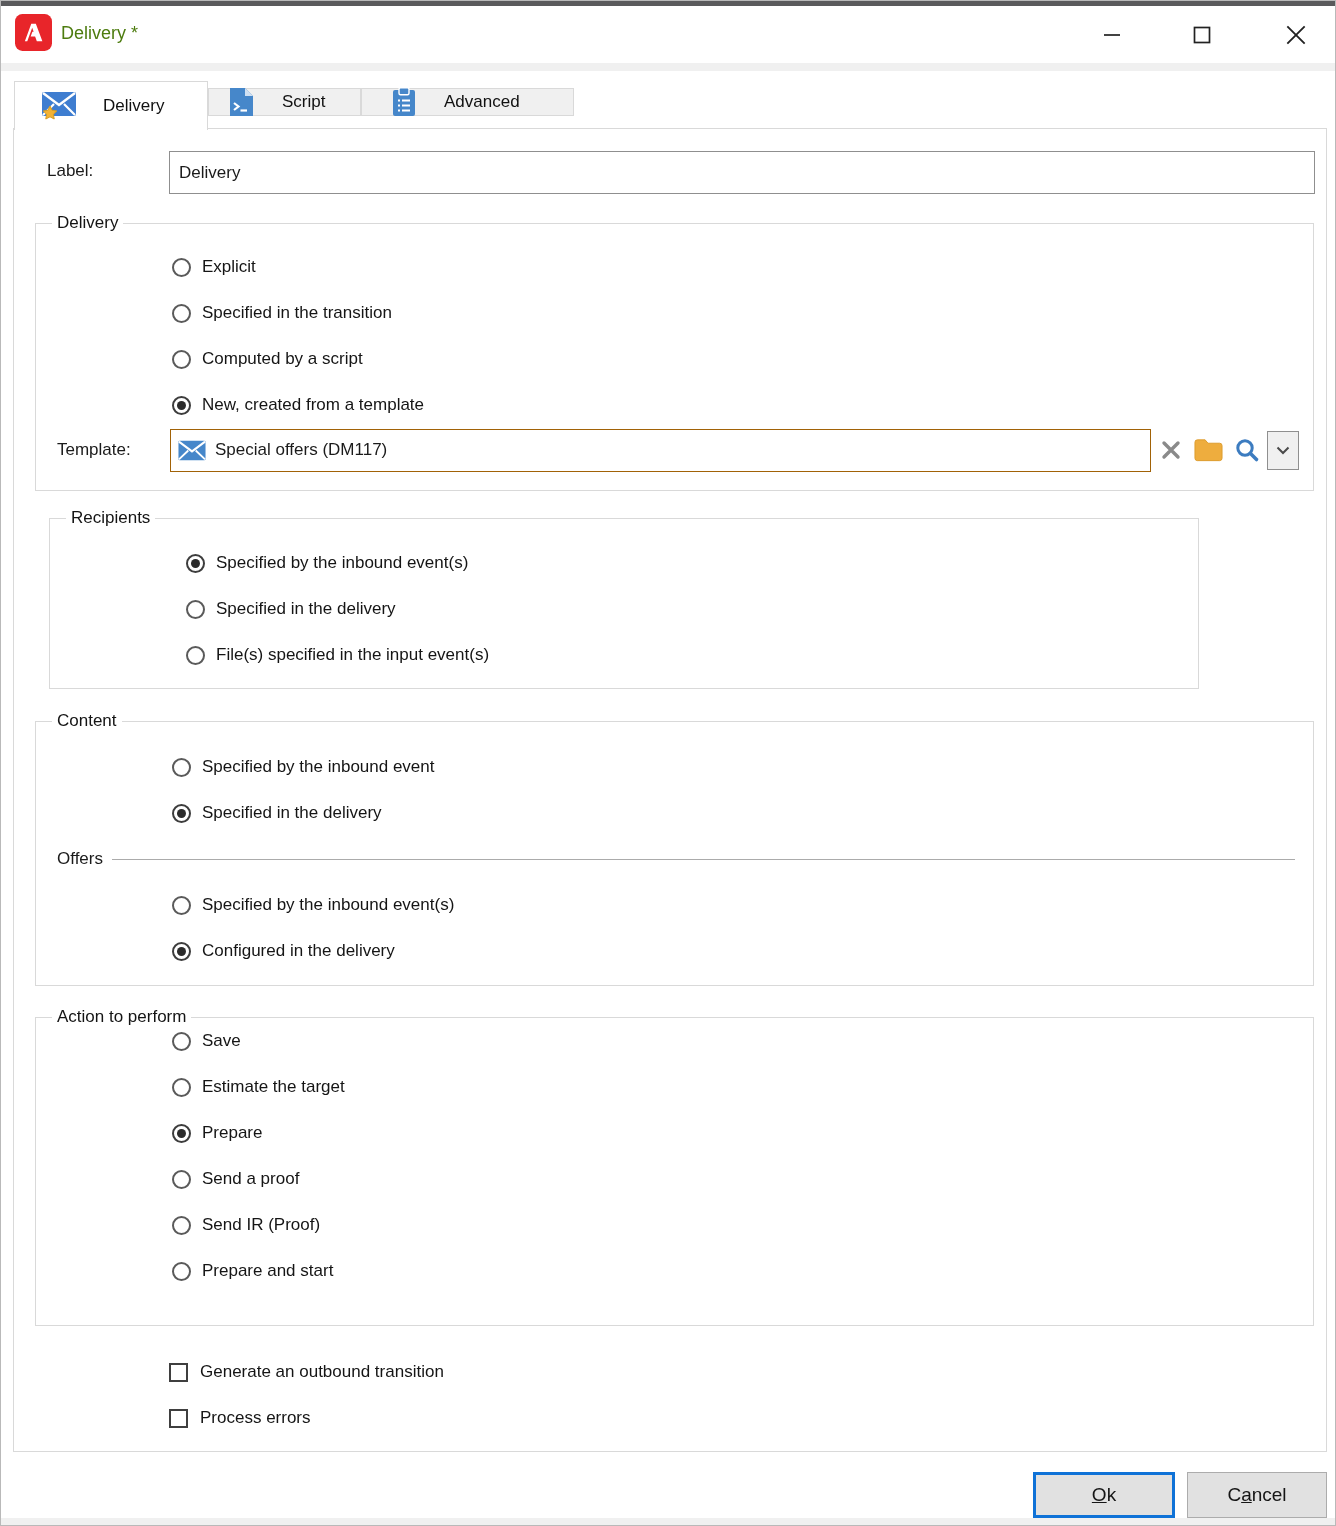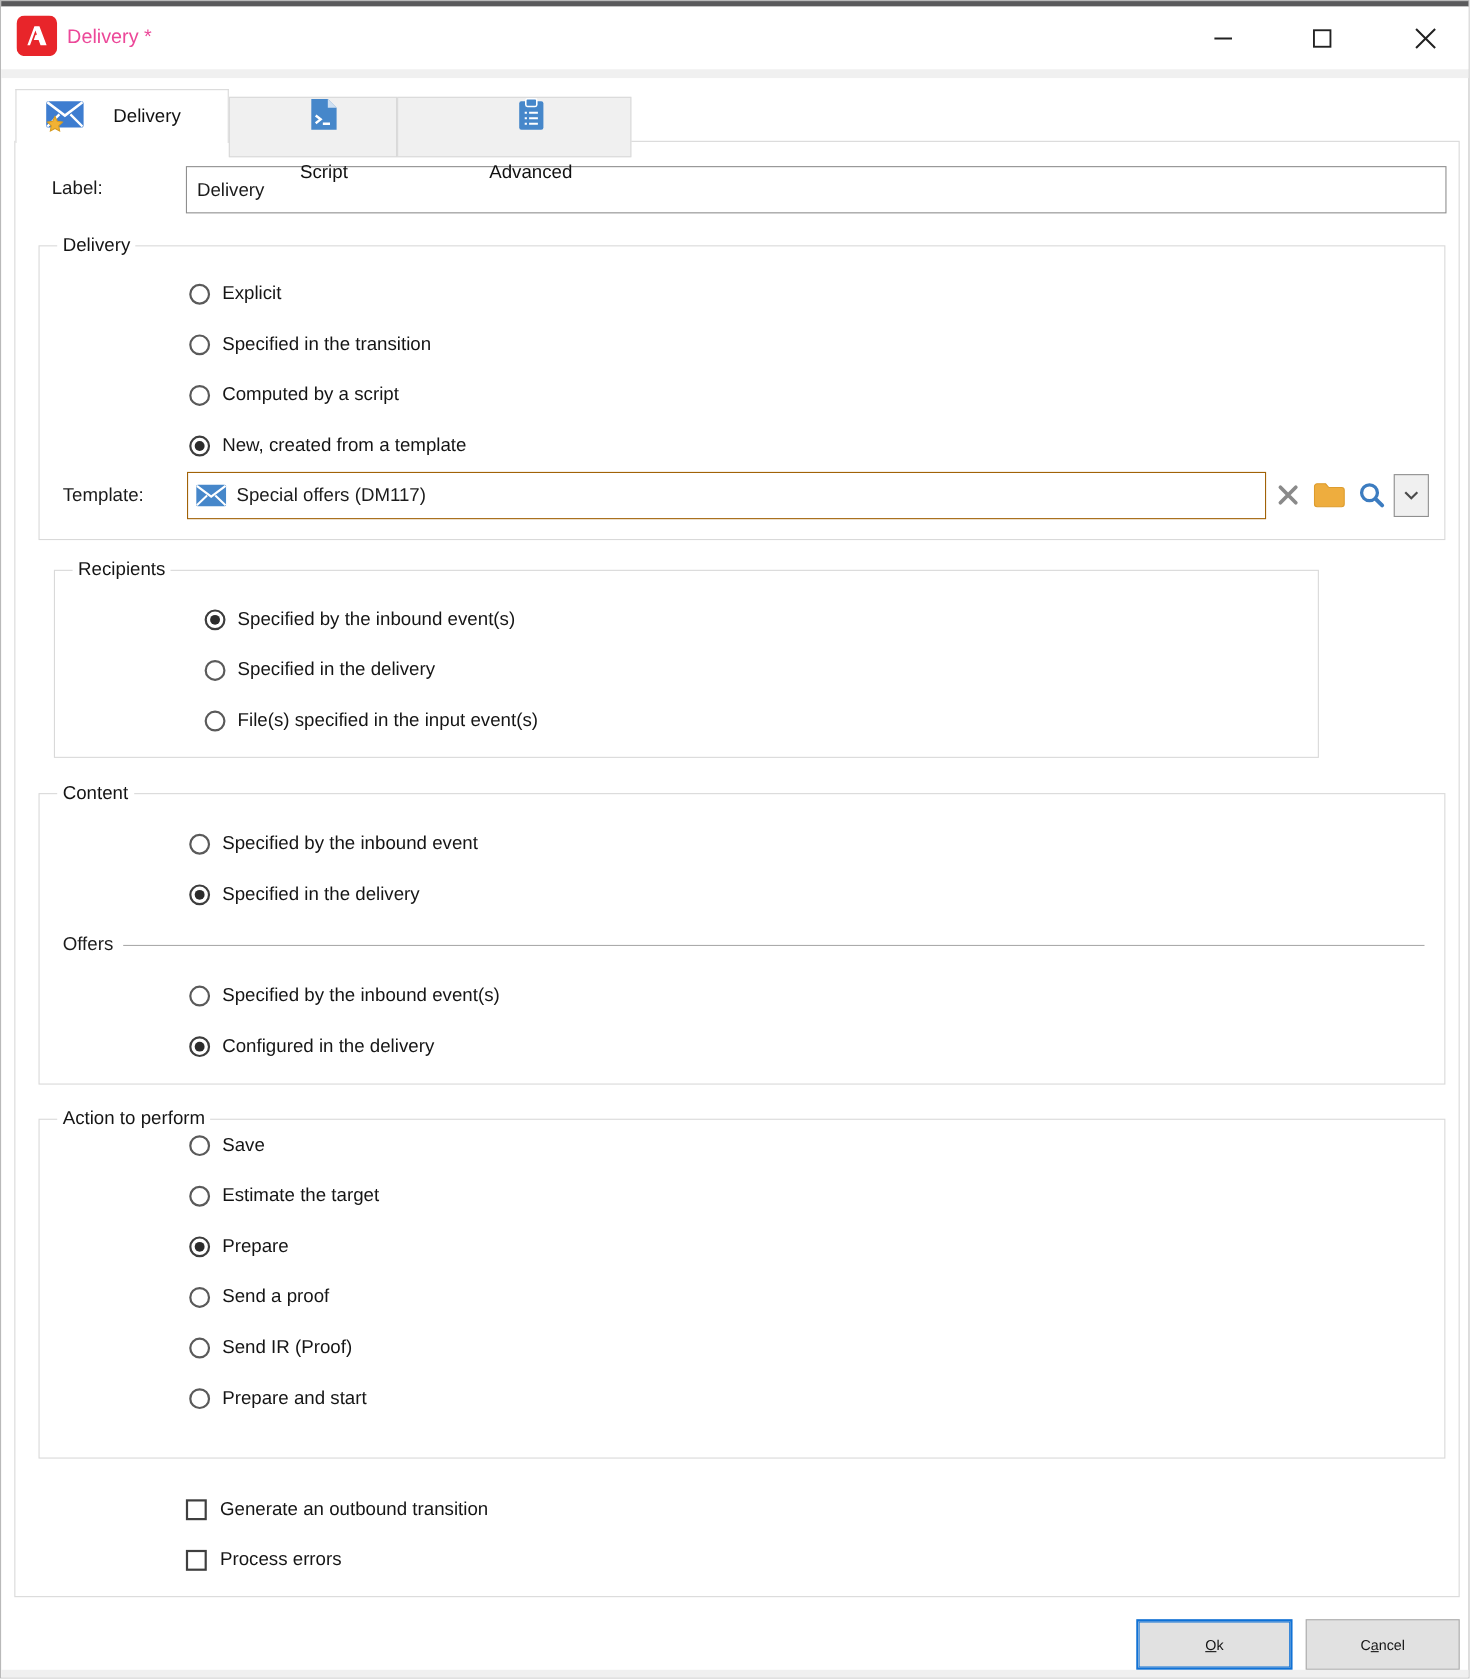--- a/index.html
+++ b/index.html
@@ -6,30 +6,30 @@
   html,body { background:#e9e9e9; }
   body { font-family:"Liberation Sans","DejaVu Sans",sans-serif; color:#1b1b1b; }
   .window {
     position:relative; width:1336px; height:1526px; background:#fff;
     border:1px solid #b9b9b9; overflow:hidden; font-size:17px;
   }
   .top-strip { position:absolute; left:0; top:0; width:1336px; height:5px; background:#5a5a5c; }
   
   .titlebar { position:absolute; left:0; top:5px; width:1336px; height:57px; background:#fff; }
   .app-icon { position:absolute; left:14px; top:8px; width:37px; height:37px; }
-  .title-text { position:absolute; left:60px; top:17px; font-size:18px; color:#ec4899; }
+  .title-text { position:absolute; left:60px; top:17px; font-size:18px; color:#4d7c0f; }
   .winbtn { position:absolute; top:6px; width:58px; height:46px; display:flex; align-items:center; justify-content:center; }
   .winbtn.min { left:1082px; } .winbtn.max { left:1172px; } .winbtn.close { left:1266px; }
   .title-sep { position:absolute; left:0; top:62px; width:1336px; height:8px; background:#f0f0f0; }
   
   .pane { position:absolute; left:12px; top:127px; width:1314px; height:1324px; border:1px solid #d9d9d9; background:#fff; }
   .tab { position:absolute; display:flex; align-items:center; }
   .tab-active { left:13px; top:80px; width:194px; height:49px; background:#fff;
     border:1px solid #d9d9d9; border-bottom:none; z-index:3; padding-left:26px; gap:26px; }
-  .tab-idle { top:87px; height:55px; background:#f0f0f0; border:1px solid #d9d9d9; z-index:2;flex-direction:column; }
+  .tab-idle { top:87px; height:28px; background:#f0f0f0; border:1px solid #d9d9d9; z-index:2; }
   .tab-script { left:207px; width:153px; padding-left:20px; gap:28px; }
   .tab-advanced { left:360px; width:213px; padding-left:30px; gap:28px; }
   .tab-label { color:#111; }
   
   .label-caption { position:absolute; left:46px; top:160px; }
   .text-input { position:absolute; border:1px solid #8f8f8f; background:#fff; display:flex; align-items:center; padding-left:9px; }
   .label-input { left:168px; top:150px; width:1146px; height:43px; }
   
   .group { position:absolute; border:1px solid #d9d9d9; background:#fff; }
   .group-title { position:absolute; top:-11px; left:16px; background:#fff; padding:0 5px; color:#141414; }
@@ -49,21 +49,21 @@
   .tpl-row { display:flex; align-items:center; height:44px; padding-left:21px; }
   .tpl-caption { width:113px; }
   .tpl-field { width:981px; height:43px; border:1px solid #a16207; background:#fff; display:flex; align-items:center; padding-left:7px; gap:9px; }
   .mini-btn { flex:none; display:flex; align-items:center; justify-content:center; }
   .dd-btn { width:32px; height:39px; margin-left:7px; border:1px solid #8f8f8f; background:#f0f0f0; }
   
   .check-row { position:absolute; left:168px; height:44px; display:flex; align-items:center; gap:12px; }
   .cb1 { top:1349px; } .cb2 { top:1395px; }
   .checkbox { width:19px; height:19px; border:2px solid #3f3f3f; background:#fff; flex:none; }
   
-  .btn { position:absolute; top:1471px; height:46px; display:flex; align-items:center; justify-content:center; background:#e1e1e1; font-size:13px; color:#151515; }
+  .btn { position:absolute; top:1471px; height:46px; display:flex; align-items:center; justify-content:center; background:#e1e1e1; font-size:19px; color:#151515; }
   .btn-ok { left:1032px; width:142px; border:2px solid #0f72d7; box-shadow:inset 0 0 0 1px #0f72d7; }
   .btn-cancel { left:1186px; width:140px; border:1px solid #acacac; }
   .u { text-decoration:underline; }
   .bottom-strip { position:absolute; left:0; top:1517px; width:1336px; height:9px; background:#f0f0f0; }
   svg { display:block; }
 </style>
 </head>
 <body>
 
 <div class="window">

